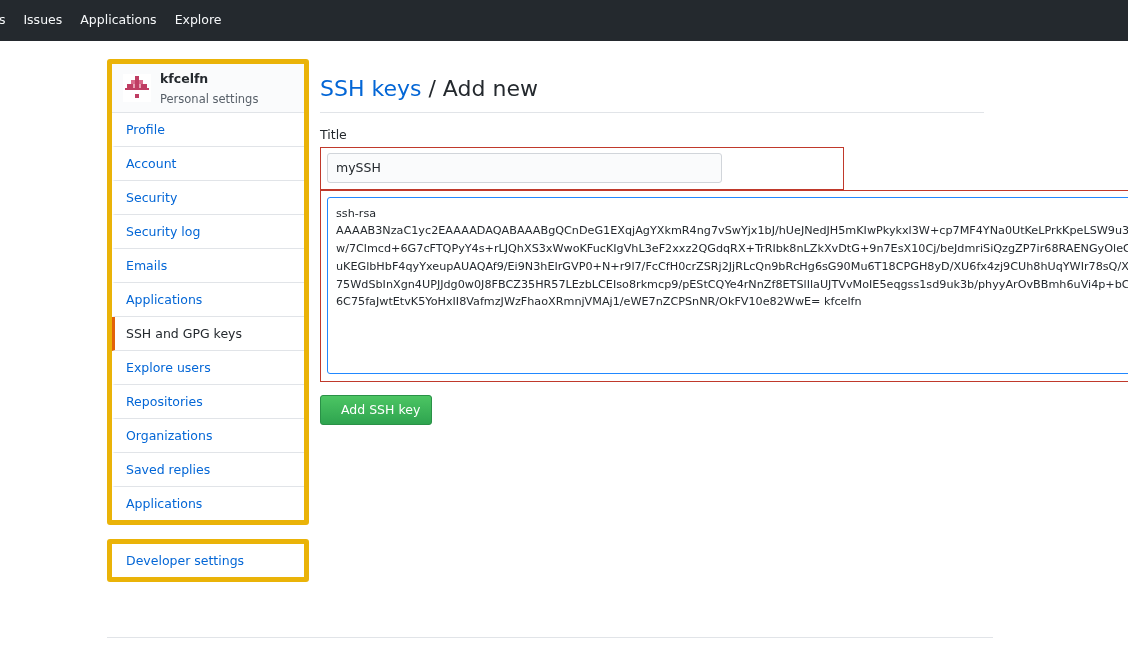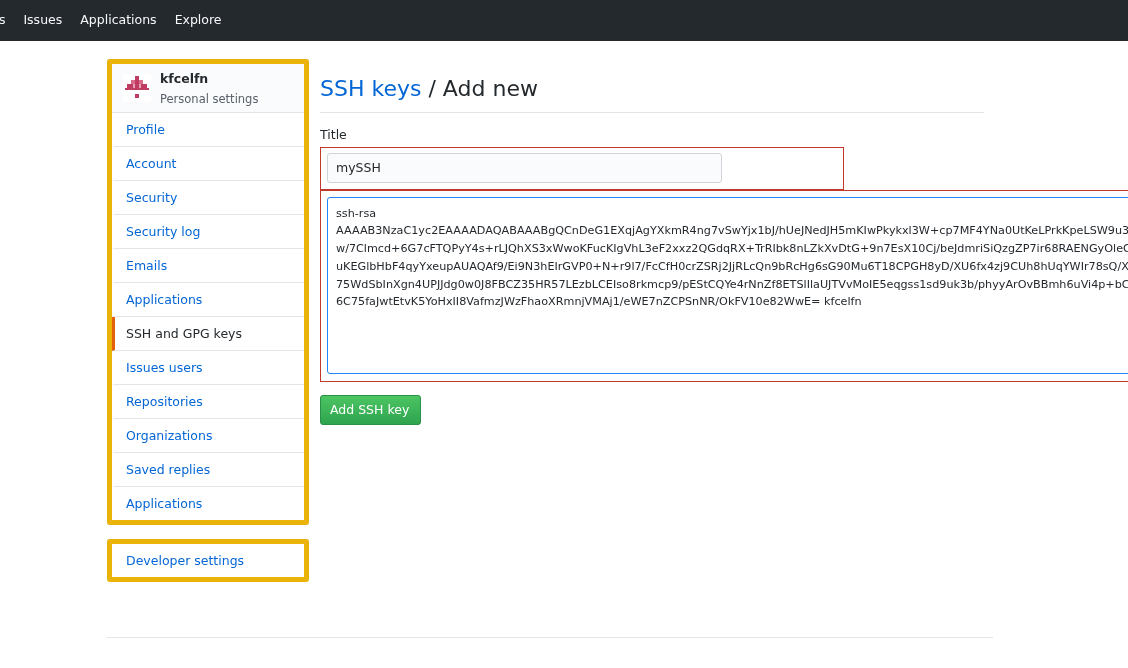--- a/index.html
+++ b/index.html
@@ -169,21 +169,21 @@
     outline: none;
     resize: none;
     overflow: hidden;
     white-space: pre-wrap;
     word-break: break-all;
   }
 
   .submit-btn {
     margin-top: 13px;
     display: inline-block;
-    padding: 6px 11px 7px 9px;
+    padding: 6px 11px 7px 20px;
     font-size: 12.5px;
     font-family: "DejaVu Sans", "Liberation Sans", sans-serif;
     color: #ffffff;
     background: #35a14a;
     background-image: linear-gradient(#4cc563, #2ea44f);
     border: 1px solid #2a9147;
     border-radius: 3px;
     cursor: pointer;
     line-height: 15px;
   }
@@ -233,21 +233,21 @@
         </span>
       </div>
 
       <a class="menu-item" href="#">Profile</a>
       <a class="menu-item" href="#">Account</a>
       <a class="menu-item" href="#">Security</a>
       <a class="menu-item" href="#">Security log</a>
       <a class="menu-item" href="#">Emails</a>
       <a class="menu-item" href="#">Applications</a>
       <a class="menu-item selected" href="#">SSH and GPG keys</a>
-      <a class="menu-item" href="#">Issues users</a>
+      <a class="menu-item" href="#">Explore users</a>
       <a class="menu-item" href="#">Repositories</a>
       <a class="menu-item" href="#">Organizations</a>
       <a class="menu-item" href="#">Saved replies</a>
       <a class="menu-item" href="#">Applications</a>
     </div>
 
     <div class="sidebar-card second">
       <a class="menu-item" href="#">Developer settings</a>
     </div>
 

